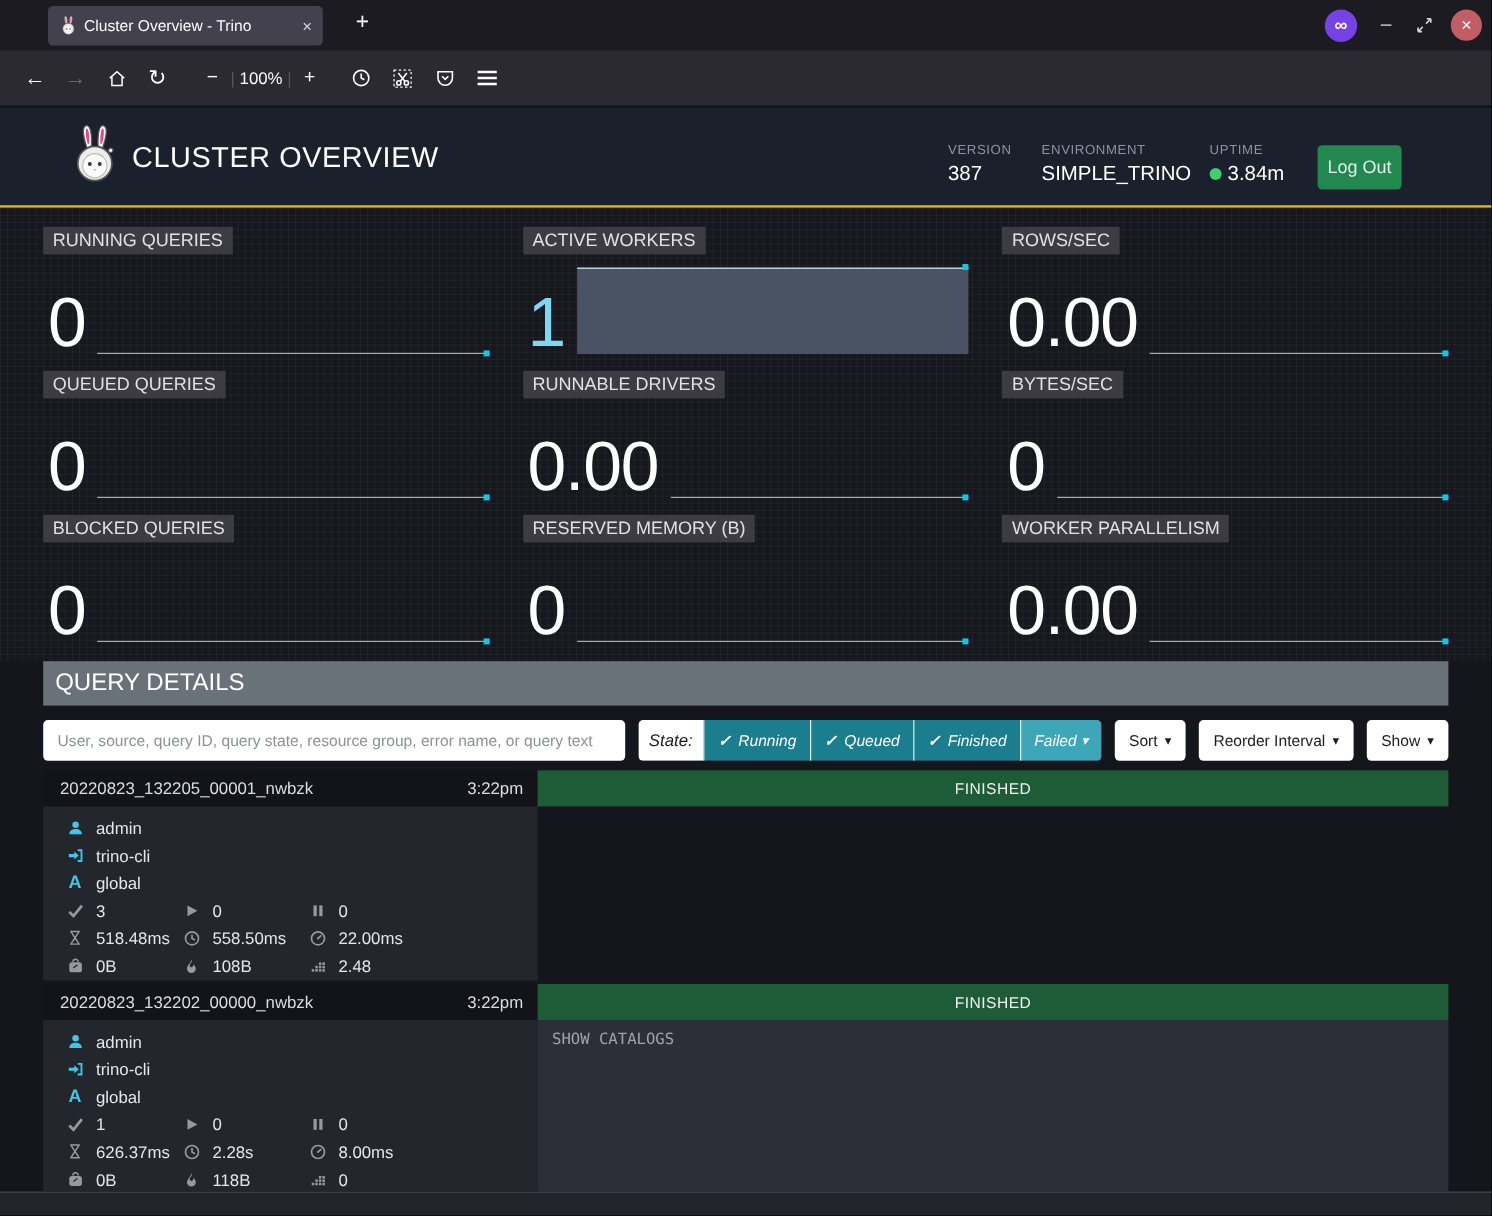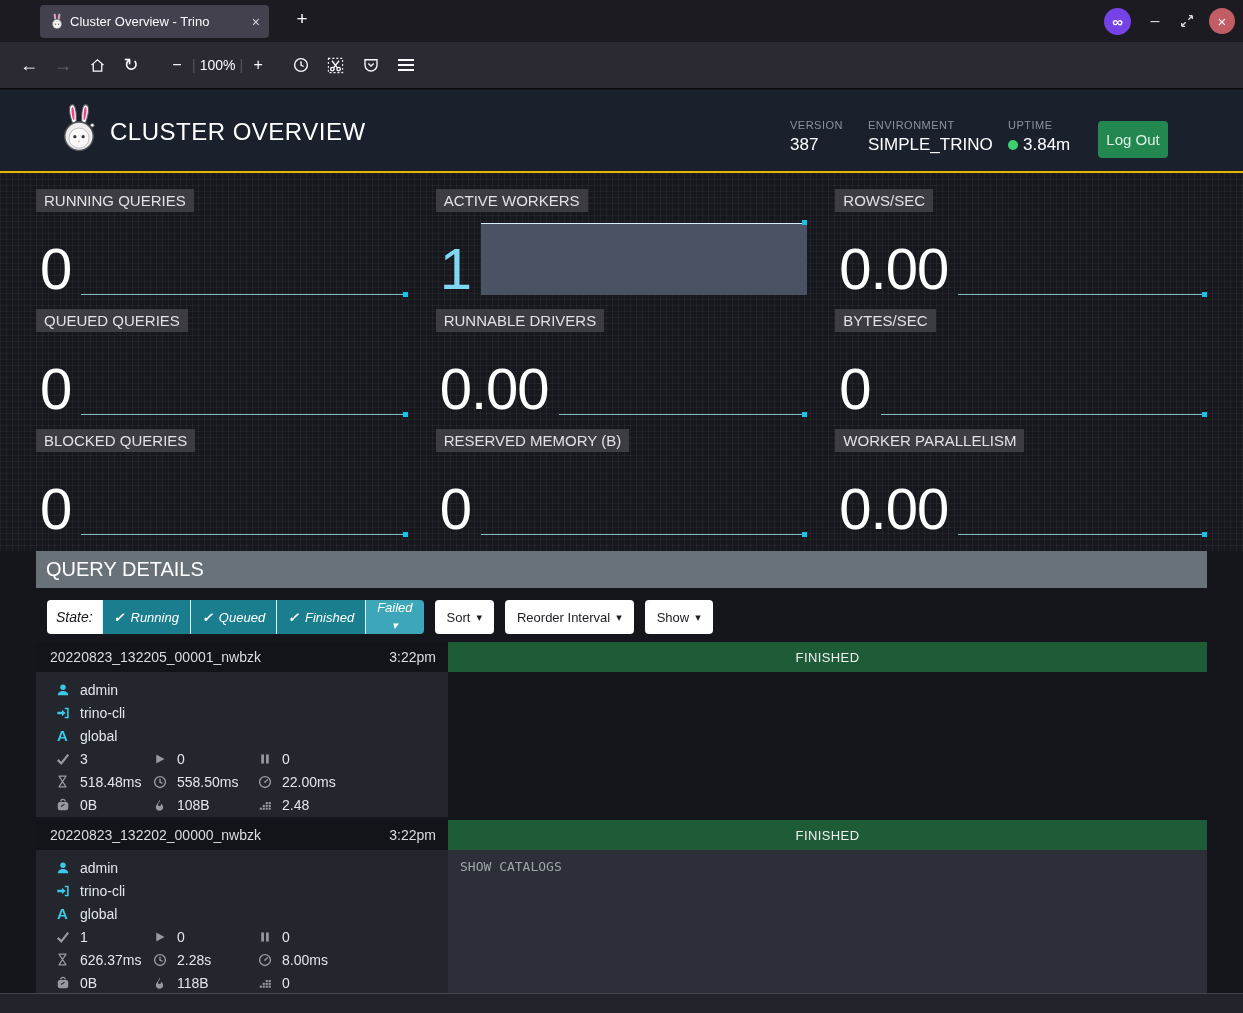--- a/index.html
+++ b/index.html
@@ -73,21 +73,21 @@
             line-height:37px; padding-left:10px; }
   .filter-row { margin:12px 36px 0; display:flex; height:34px; }
   .search { flex:1; min-width:0; background:#fff; border:none; border-radius:4px; padding:0 12px;
             font-size:13px; color:#333; font-family:inherit; }
   .search::placeholder { color:#8d9297; }
   .state-group { display:flex; margin-left:11px; border-radius:4px; overflow:hidden;font-style:italic; }
   .state-label { background:#fff; color:#17191c; font-size:14px; display:flex; align-items:center; padding:0 9px; }
   .state-btn { background:#1b7e8f; color:#fff; font-size:13px; display:flex; align-items:center;
                padding:0 11px; border-left:1px solid #dff0f3; gap:6px; }
   .state-btn .chk { font-weight:bold; font-size:13px; }
-  .state-btn.failed { background:#3da7b9; gap:4px;flex-direction:column; }
+  .state-btn.failed { background:#3da7b9; gap:4px; }
   .caret { font-size:11px; }
   .wbtn { margin-left:11px; background:#fff; color:#1b1d20; font-size:13px; border-radius:4px;
           display:flex; align-items:center; padding:0 12px; gap:6px; border:none; font-family:inherit; }
 
   
   .qcard { margin:8px 36px 0; }
   .qcard + .qcard { margin-top:3px; }
   .qhead { display:flex; height:30px; }
   .qhead-left { width:412px; background:#121419; color:#dadde2; font-size:14px;
                 display:flex; align-items:center; padding:0 12px 0 14px; }
@@ -300,20 +300,21 @@
               <div class="spark-line"></div>
               <div class="spark-dot"></div>
             </div>
         </div>
       </div>
     </div>
 
     <div class="qd-bar">QUERY DETAILS</div>
 
     <div class="filter-row">
+      <input class="search" placeholder="User, source, query ID, query state, resource group, error name, or query text" style="">
       <div class="state-group">
         <div class="state-label">State:</div>
         <div class="state-btn">
           <span class="chk">✓</span>
           <span>Running</span>
         </div>
         <div class="state-btn">
           <span class="chk">✓</span>
           <span>Queued</span>
         </div>

